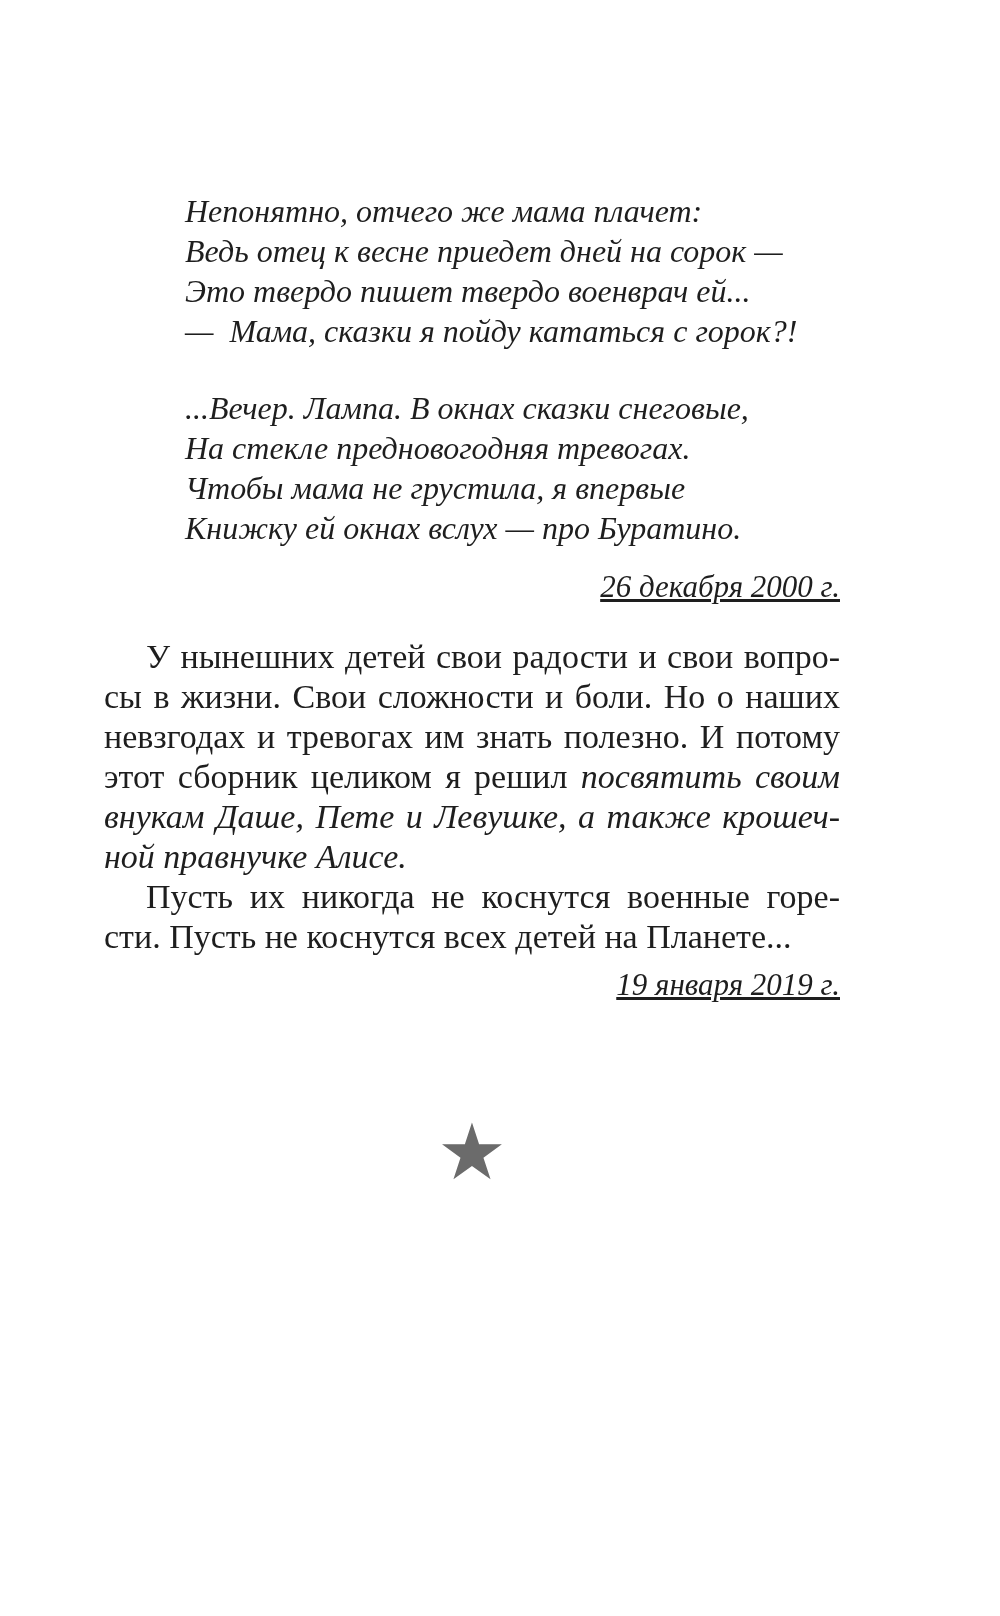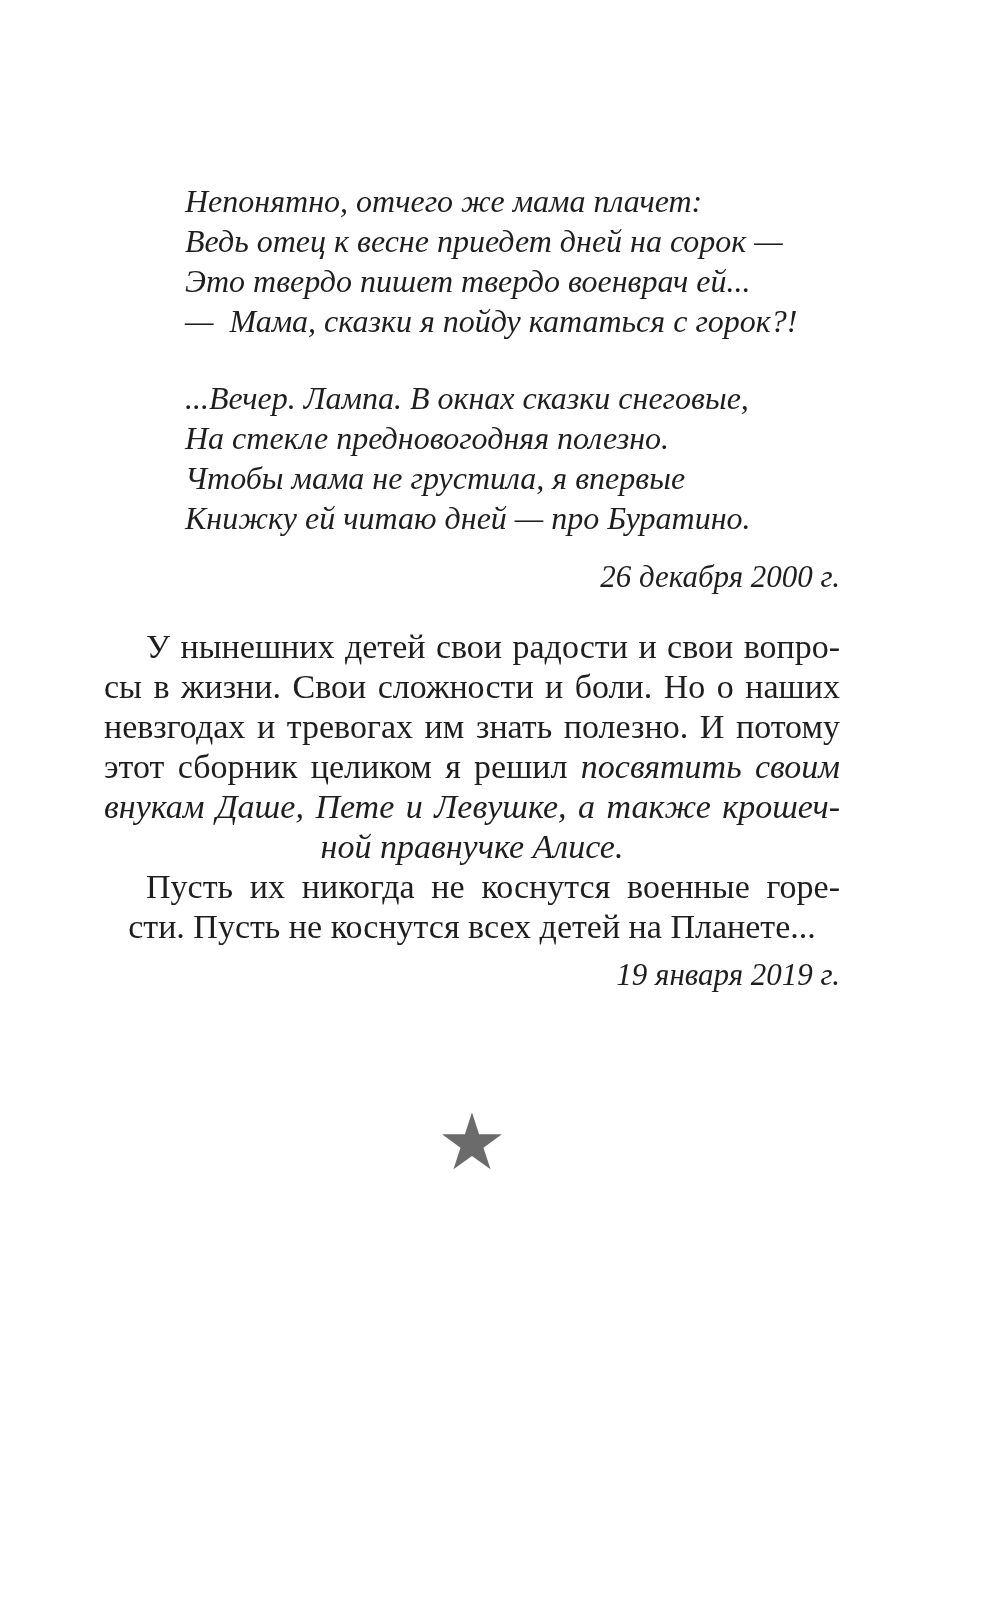--- a/index.html
+++ b/index.html
@@ -8,45 +8,46 @@
     width: 1000px;
     height: 1616px;
     background: #ffffff;
     color: #1e1e1e;
     font-family: "Liberation Serif", "DejaVu Serif", serif;
     overflow: hidden;
   }
   .content {
     position: absolute;
     left: 104px;
-    top: 0;
+    top: 10px;
     width: 736px;
   }
   .poem {
     margin-top: 181px;
     padding-left: 81px;
     font-style: italic;
     font-size: 32px;
     line-height: 40px;
     white-space: nowrap;
   }
   .stanza-2 { margin-top: 37px; }
   .date-line {
     font-style: italic;
     font-size: 31px;
     line-height: 40px;
     text-align: right;
+    text-decoration: underline;
   }
   .poem-date { margin-top: 19px; }
   .prose {
     margin-top: 30px;
     font-size: 34px;
     line-height: 40px;
   }
-  .pl { text-align: center; }
+  .pl { text-align: left; }
   .jl { text-align: justify; text-align-last: justify; }
   .ind { text-indent: 42px; }
   .it { font-style: italic; }
   .prose-date { margin-top: 8px; }
   .star-row {
     margin-top: 108px;
     text-align: center;
     line-height: 1;
   }
   .star {
@@ -63,23 +64,23 @@
 
     <section class="poem">
       <div>
         <div class="pline">Непонятно, отчего же мама плачет:</div>
         <div class="pline">Ведь отец к весне приедет дней на сорок —</div>
         <div class="pline">Это твердо пишет твердо военврач ей...</div>
         <div class="pline">— Мама, сказки я пойду кататься с горок?!</div>
       </div>
       <div class="stanza-2">
         <div class="pline">...Вечер. Лампа. В окнах сказки снеговые,</div>
-        <div class="pline">На стекле предновогодняя полезно.</div>
+        <div class="pline">На стекле предновогодняя тревогах.</div>
         <div class="pline">Чтобы мама не грустила, я впервые</div>
-        <div class="pline">Книжку ей читаю дней — про Буратино.</div>
+        <div class="pline">Книжку ей окнах вслух — про Буратино.</div>
       </div>
     </section>
 
     <div class="date-line poem-date">26 декабря 2000 г.</div>
 
     <section class="prose">
       <div>
         <div class="pl jl ind"><span>У нынешних детей свои радости и свои вопро-</span></div>
         <div class="pl jl"><span>сы в жизни. Свои сложности и боли. Но о наших</span></div>
         <div class="pl jl"><span>невзгодах и тревогах им знать полезно. И потому</span></div>

